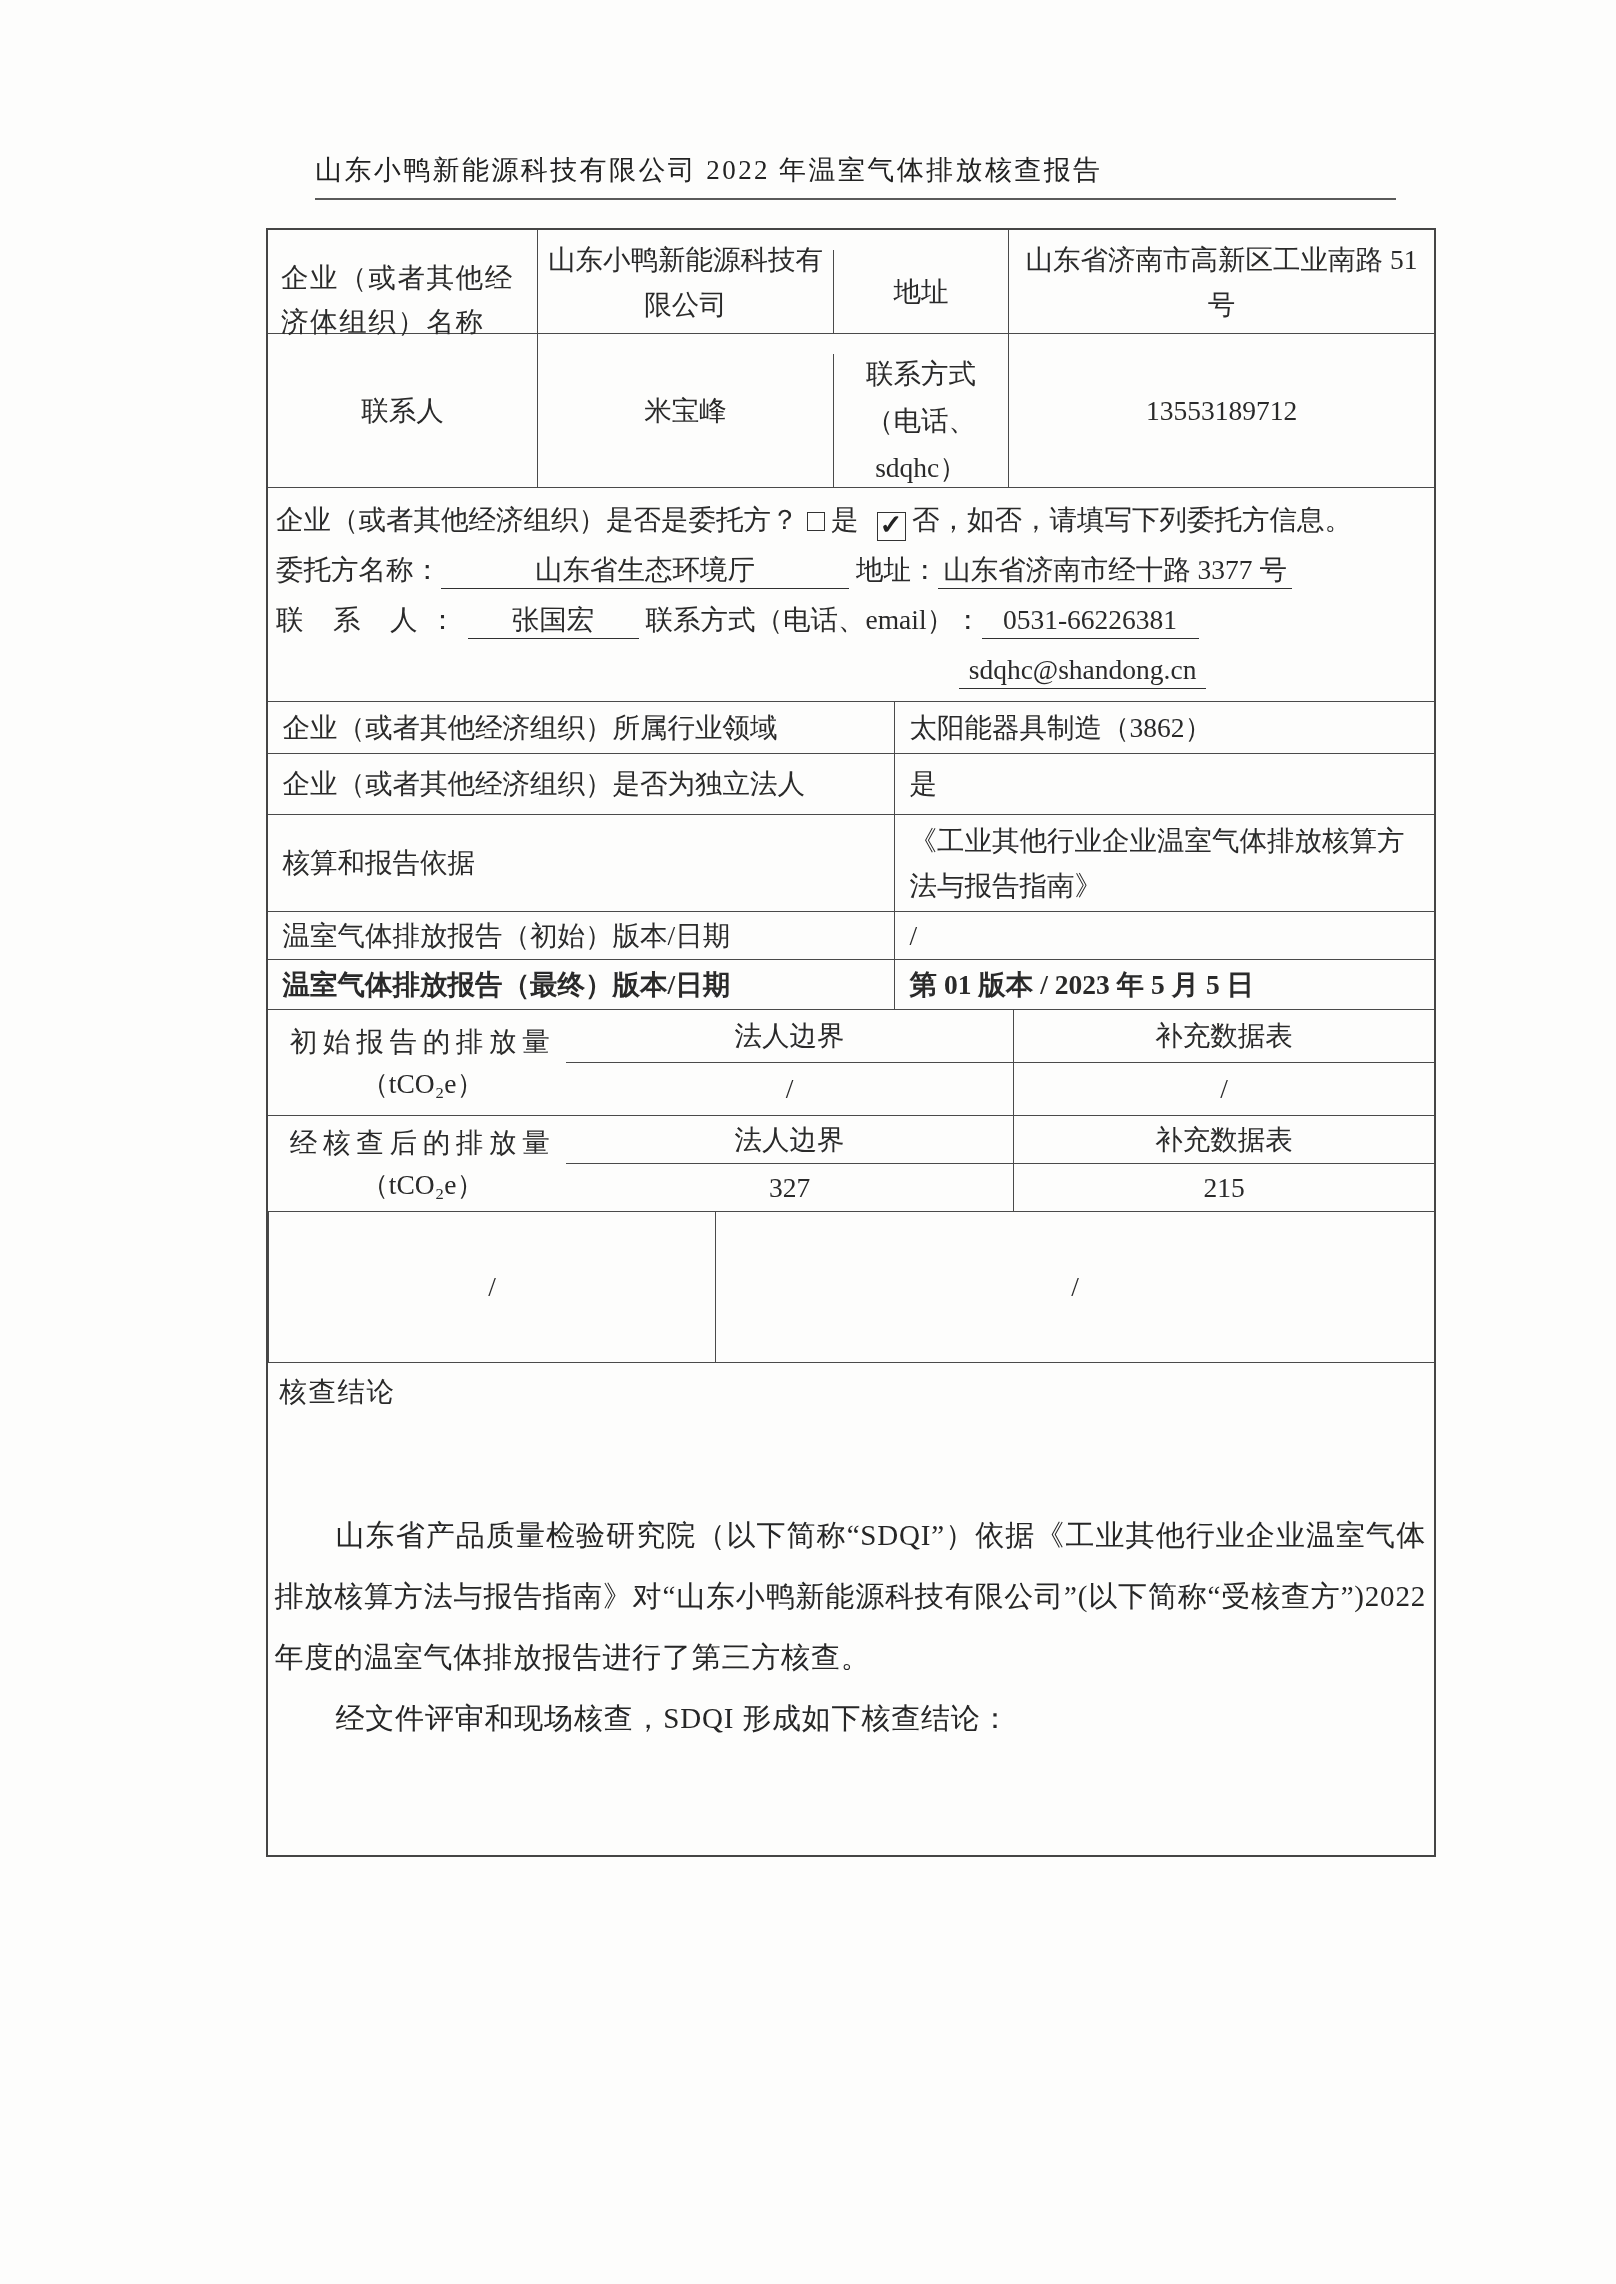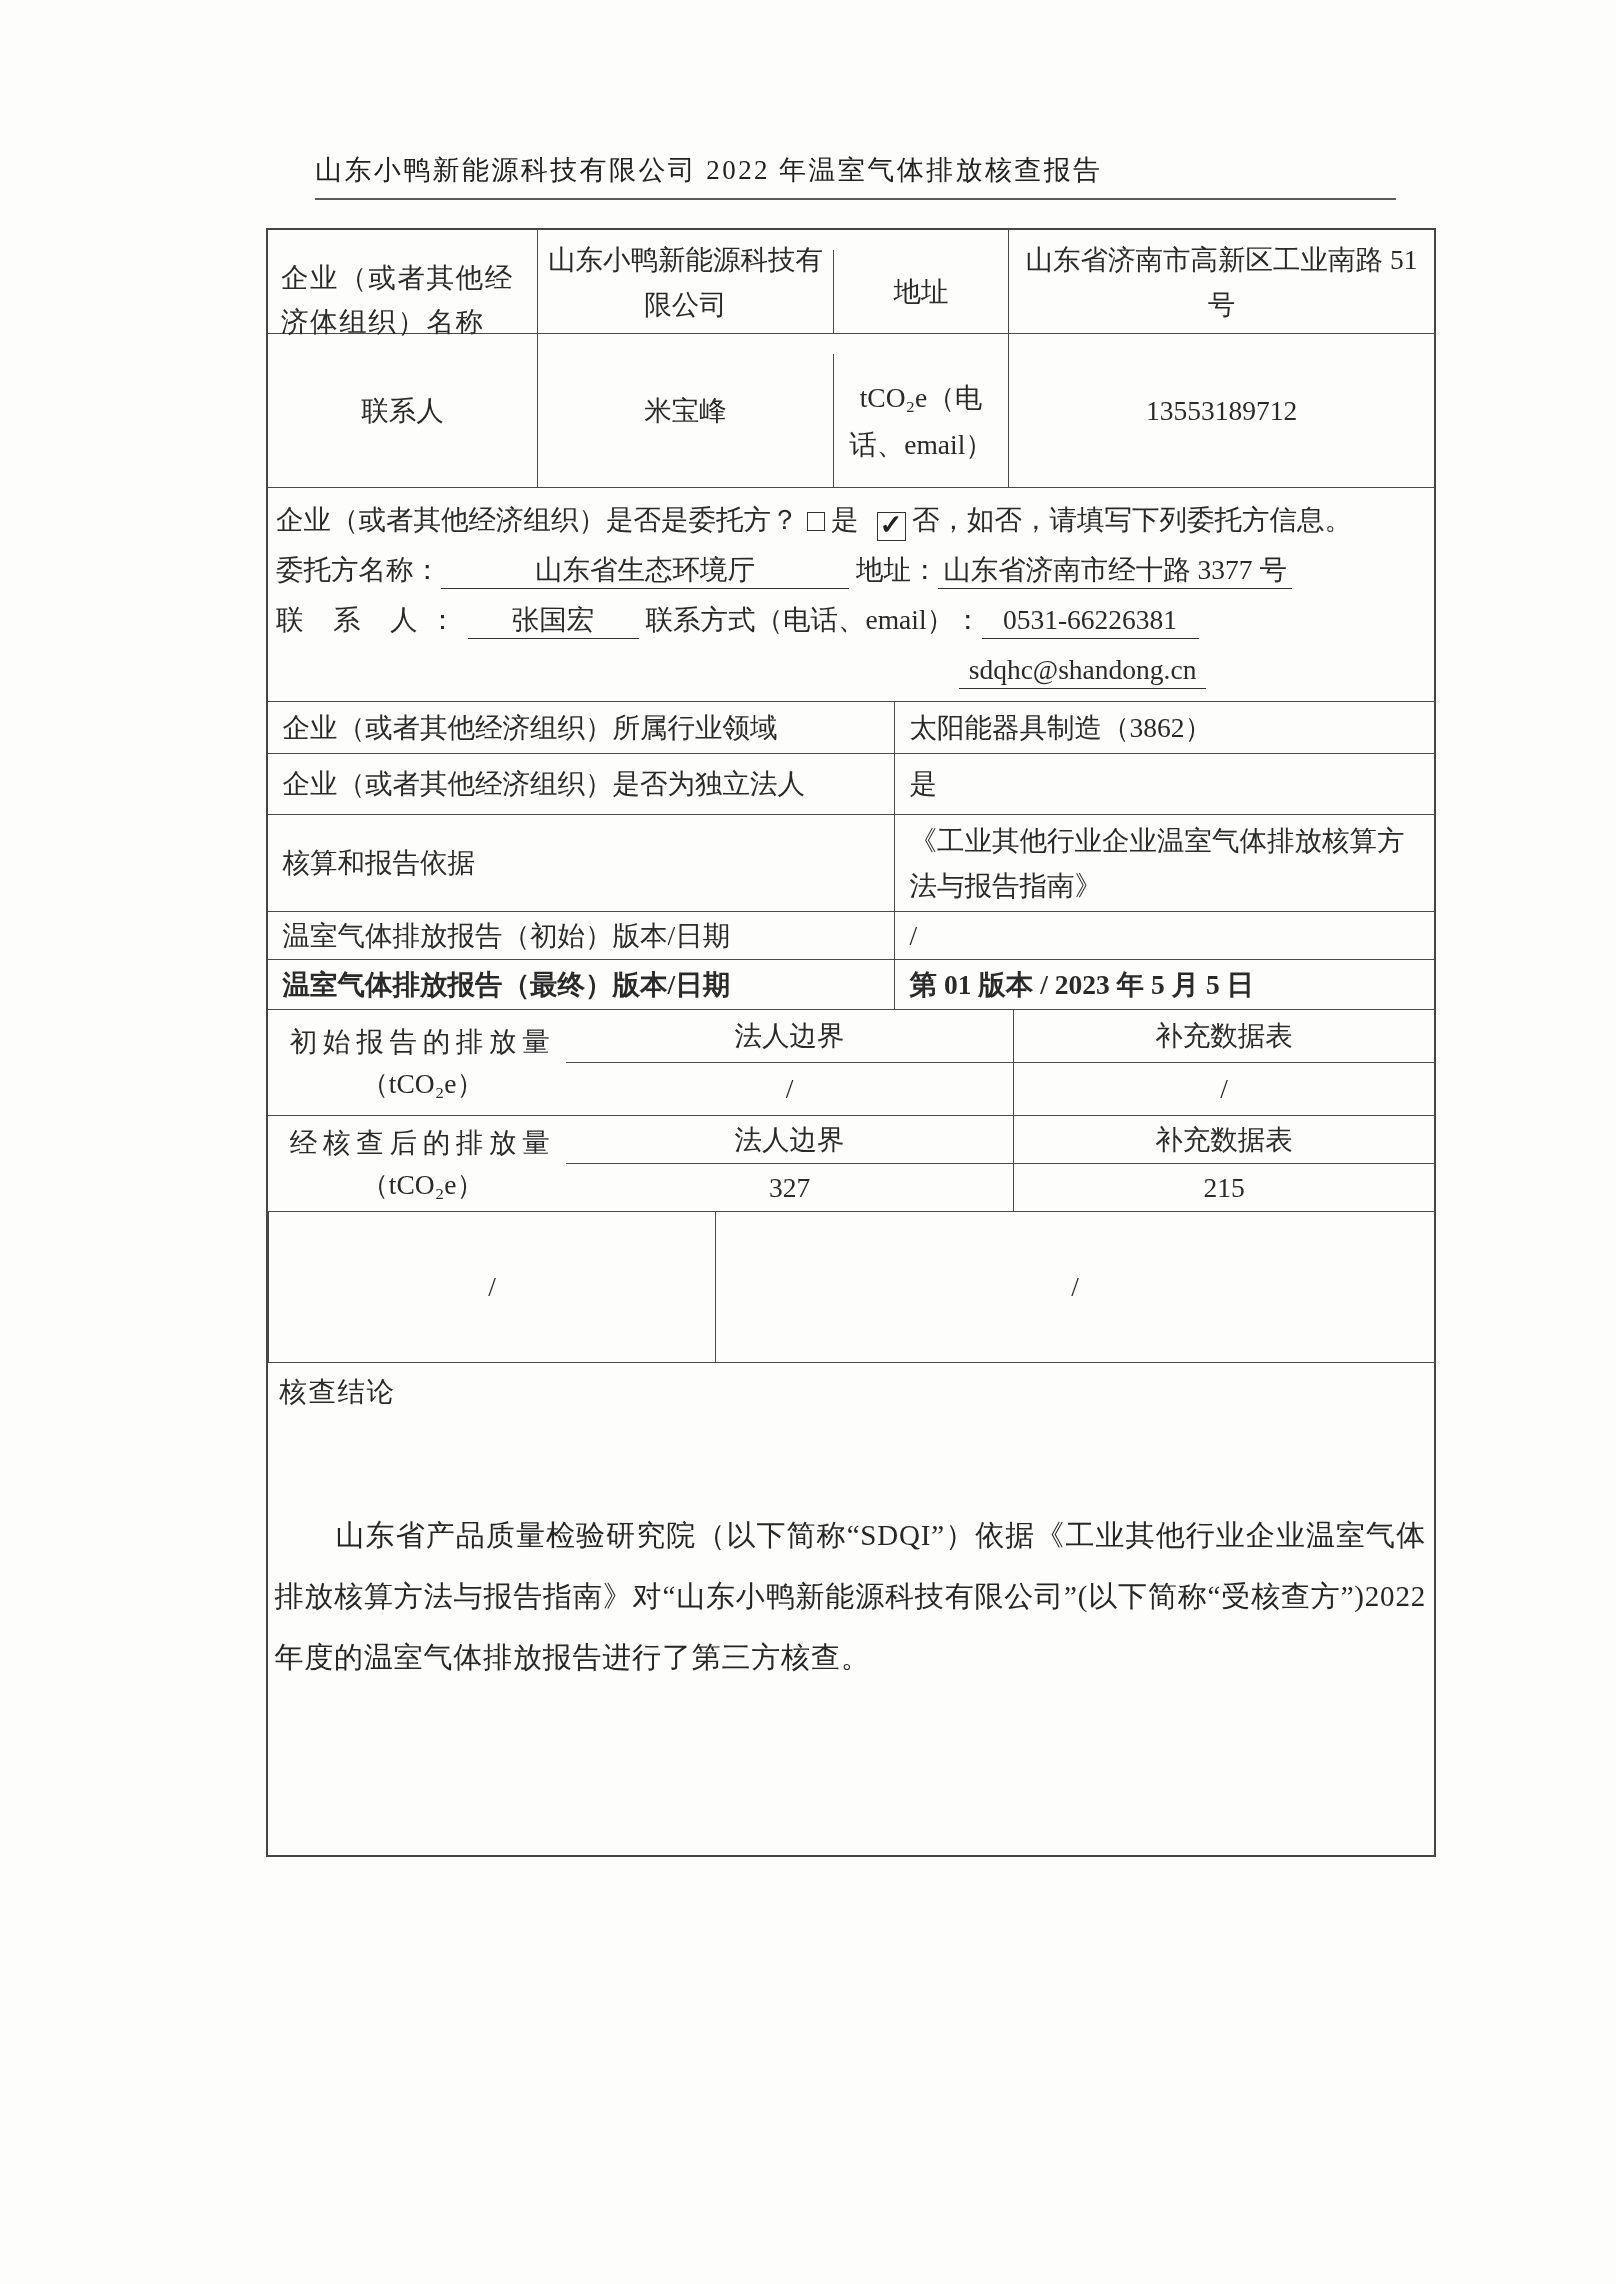--- a/index.html
+++ b/index.html
@@ -101,21 +101,21 @@
   <div class="trow rowA first">
     <div class="tcell first w335 company-label">企业（或者其他经济体组织）名称</div>
     <div class="tcell w364 center two-line-center">山东小鸭新能源科技有限公司</div>
     <div class="tcell w214 center">地址</div>
     <div class="tcell flexfill center two-line-center">山东省济南市高新区工业南路 51 号</div>
   </div>
 
   <div class="trow rowB">
     <div class="tcell first w335 center">联系人</div>
     <div class="tcell w364 center">米宝峰</div>
-    <div class="tcell w214 center two-line-center contact-method">tCO₂e（电话、email）</div>
+    <div class="tcell w214 center two-line-center contact-method">联系方式（电话、sdqhc）</div>
     <div class="tcell flexfill center">13553189712</div>
   </div>
 
   <div class="trow rowC">
     <div class="tcell first flexfill client-cell">
       <div class="client-line">
         <span>企业（或者其他经济组织）是否是委托方？</span><span class="cb small"></span><span>是</span><span class="cb big"><span class="tick">✓</span></span><span>否</span><span>，如否，请填写下列委托方信息。</span>
       </div>
       <div class="client-line">
         <span>委托方名称：</span><span class="blank name-v">山东省生态环境厅</span>
@@ -192,17 +192,18 @@
 
   <div class="trow rowK">
     <div class="tcell w554 center val">/</div>
     <div class="tcell flexfill center val">/</div>
   </div>
 
   <div class="trow rowL">
     <div class="concl-label">核查结论</div>
     <div class="concl-body">
       <p>山东省产品质量检验研究院（以下简称“SDQI”）依据《工业其他行业企业温室气体排放核算方法与报告指南》对“山东小鸭新能源科技有限公司”(以下简称“受核查方”)2022 年度的温室气体排放报告进行了第三方核查。</p>
+      <p>经文件评审和现场核查，SDQI 形成如下核查结论：</p>
     </div>
   </div>
 
 </div>
 
 
 </body></html>

